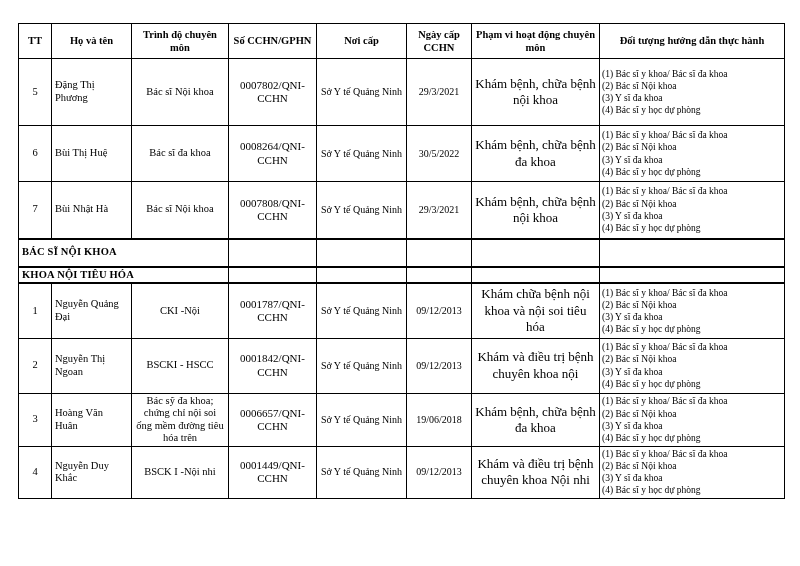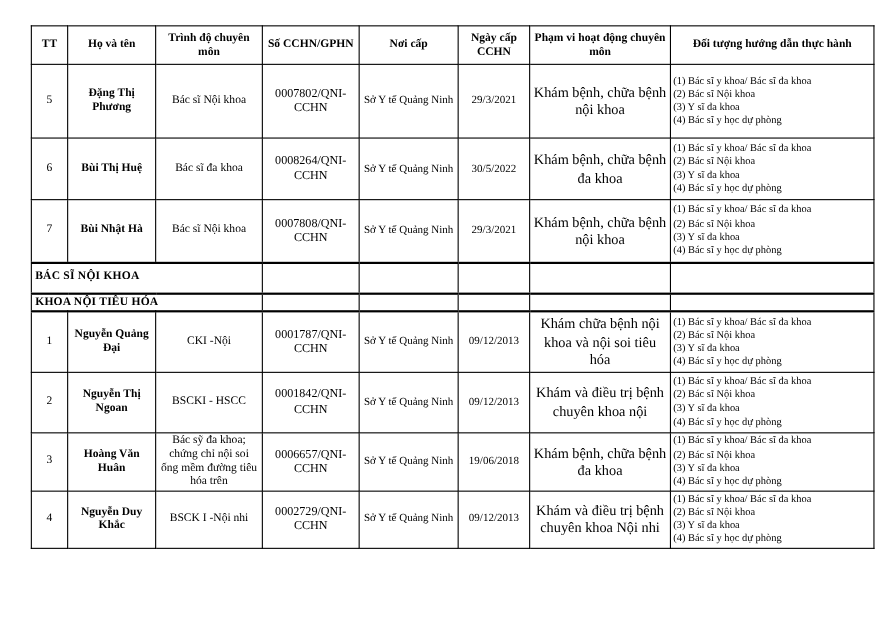--- a/index.html
+++ b/index.html
@@ -5,21 +5,21 @@
   html, body {
     margin: 0; padding: 0;
     width: 800px; height: 566px;
     background: #ffffff;
     color: #000000;
     font-family: "Liberation Serif", "DejaVu Serif", serif;
     overflow: hidden;
   }
   .page {
     position: absolute;
-    left: 28px; top: 23px;
+    left: 18px; top: 23px;
     width: 766px;
   }
   table.doc-table {
     border-collapse: collapse;
     table-layout: fixed;
     width: 766px;
   }
   th, td {
     border: 1px solid #000;
     vertical-align: middle;
@@ -30,21 +30,21 @@
   }
   th {
     font-size: 10.5px;
     font-weight: bold;
     line-height: 1.25;
   }
   td {
     font-size: 10.5px;
     line-height: 1.2;
   }
-  td.col-name   { text-align: center; font-weight: bold; }
+  td.col-name   { text-align: left; }
   td.col-cert_no { font-size: 11px; padding: 1px 1px; }
   td.col-place  { font-size: 10px; padding: 13px 2px; }
   td.col-date   { font-size: 10px; }
   td.col-scope  { font-size: 13px; line-height: 1.25; font-family: Liberation Serif, serif; }
   td.col-subjects {
     text-align: left;
     font-size: 9.5px;
     line-height: 1.28;
     padding: 1px 2px;
   }
@@ -190,21 +190,21 @@
             <div>(1) Bác sĩ y khoa/ Bác sĩ đa khoa</div>
             <div>(2) Bác sĩ Nội khoa</div>
             <div>(3) Y sĩ đa khoa</div>
             <div>(4) Bác sĩ y học dự phòng</div>
           </td>
         </tr>
         <tr style="height: 47px;">
           <td class="col-tt">4</td>
           <td class="col-name">Nguyễn Duy Khắc</td>
           <td class="col-qualification">BSCK I -Nội nhi</td>
-          <td class="col-cert_no">0002729/QNI-CCHN</td>
+          <td class="col-cert_no">0001449/QNI-CCHN</td>
           <td class="col-place">Sở Y tế Quảng Ninh</td>
           <td class="col-date">09/12/2013</td>
           <td class="col-scope">Khám và điều trị bệnh chuyên khoa Nội nhi</td>
           <td class="col-subjects">
             <div>(1) Bác sĩ y khoa/ Bác sĩ đa khoa</div>
             <div>(2) Bác sĩ Nội khoa</div>
             <div>(3) Y sĩ đa khoa</div>
             <div>(4) Bác sĩ y học dự phòng</div>
           </td>
         </tr>

